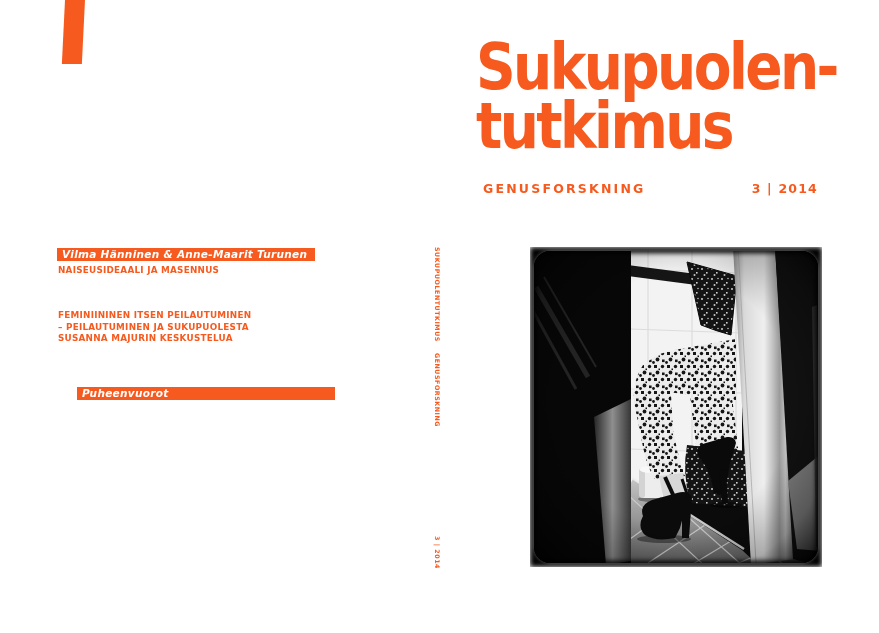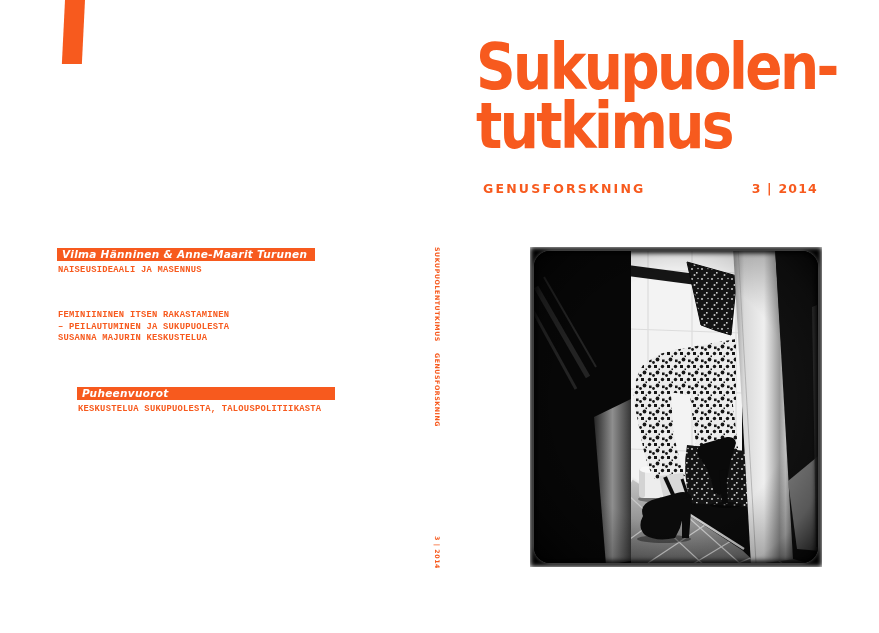--- a/index.html
+++ b/index.html
@@ -24,21 +24,21 @@
   .masthead-sub .sub-right { letter-spacing:1.2px; }
 
   
   .toc-section { position:absolute; left:57px; width:258px; }
   .toc-s1 { top:248px; } .toc-s2 { top:306px; } .toc-s3 { top:387px;margin-left:20px; }
   .toc-bar { background:var(--accent); color:#fff; height:13px; line-height:13px;
              font-size:10.5px; font-weight:bold; font-style:italic;
              padding-left:5px; letter-spacing:0.3px; white-space:nowrap; }
   .toc-lines { margin-top:4px; padding-left:1px; color:var(--accent);
                font-weight:bold; font-size:8.8px; line-height:11.5px;
-               letter-spacing:0.25px; white-space:nowrap;font-family:Liberation Mono, monospace; }
+               letter-spacing:0.25px; white-space:nowrap; }
 
   
   .spine { position:absolute; left:444px; top:247px; width:322px; height:12px;
            transform:rotate(90deg); transform-origin:0 0;
            display:flex; justify-content:space-between; align-items:center;
            color:var(--accent); font-weight:bold; font-size:6.3px;
            letter-spacing:0.55px; white-space:nowrap; }
   .spine .spine-left span + span { margin-left:11px; }
 
   
@@ -64,30 +64,29 @@
 
   <div class="toc-section toc-s1">
     <div class="toc-bar">Vilma Hänninen &amp; Anne-Maarit Turunen</div>
     <div class="toc-lines">
       <div>NAISEUSIDEAALI JA MASENNUS</div>
     </div>
   </div>
 
   <div class="toc-section toc-s2">
     <div class="toc-lines">
-      <div>FEMINIININEN ITSEN RAKASTAMINEN</div>
+      <div>FEMINIININEN ITSEN PEILAUTUMINEN</div>
       <div>– PEILAUTUMINEN JA SUKUPUOLESTA</div>
       <div>SUSANNA MAJURIN KESKUSTELUA</div>
     </div>
   </div>
 
   <div class="toc-section toc-s3">
     <div class="toc-bar">Puheenvuorot</div>
     <div class="toc-lines">
-      <div>KESKUSTELUA SUKUPUOLESTA, TALOUSPOLITIIKASTA</div>
     </div>
   </div>
 
   <div class="spine">
     <span class="spine-left">
       <span>SUKUPUOLENTUTKIMUS</span><span>GENUSFORSKNING</span>
     </span>
     <span>3 | 2014</span>
   </div>
 

